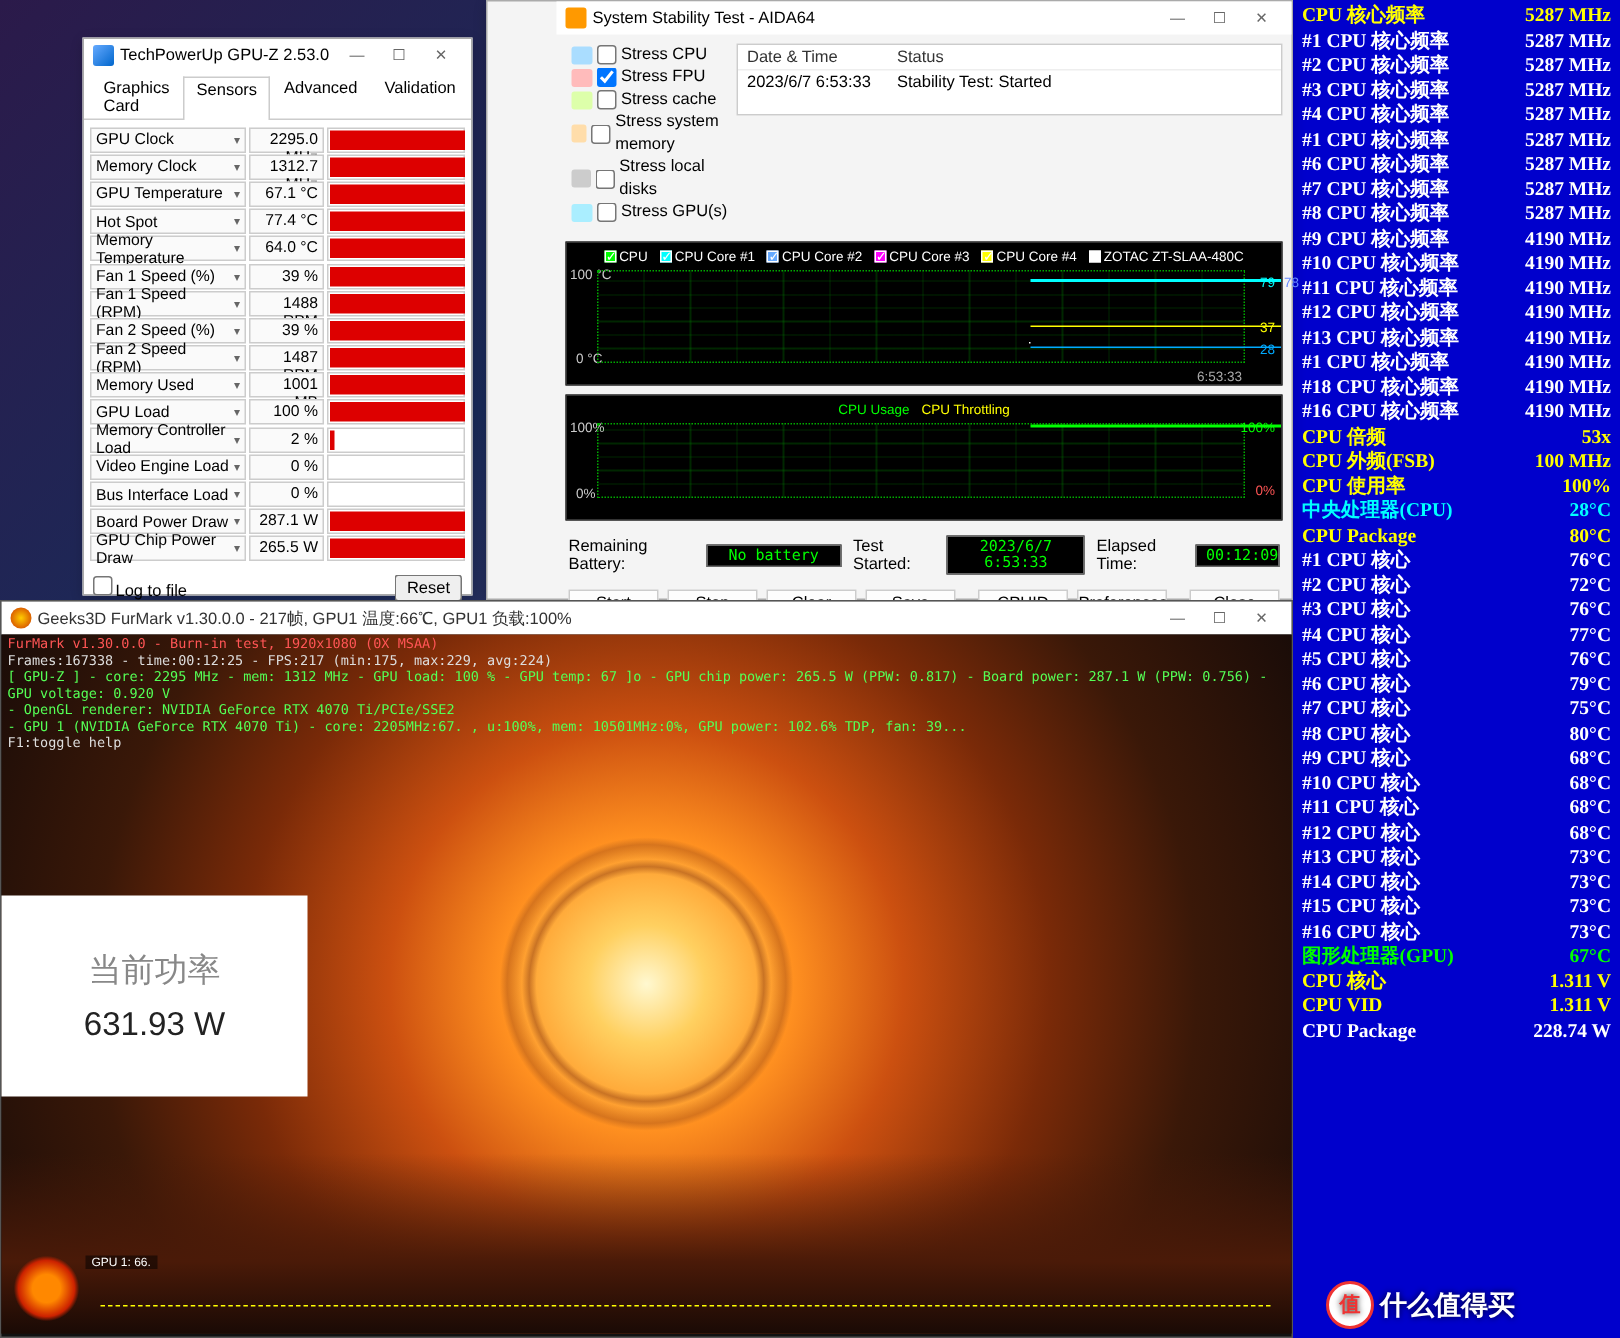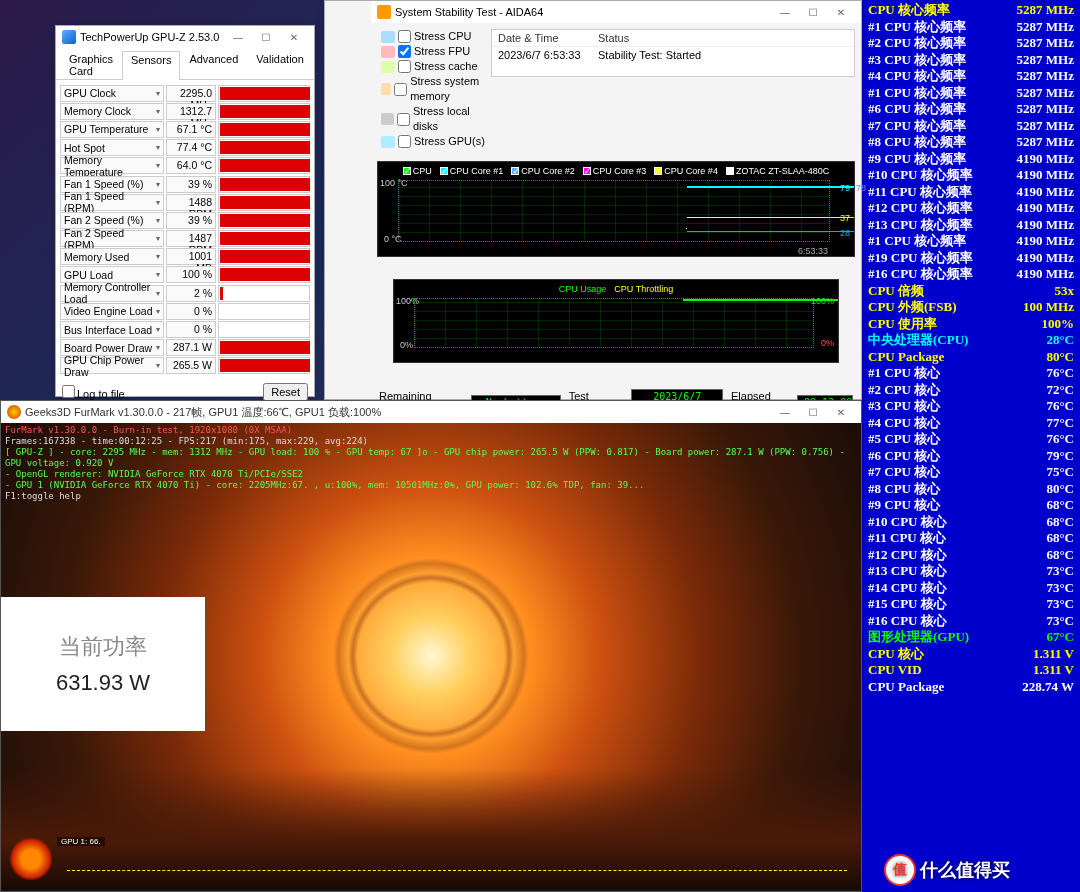--- a/index.html
+++ b/index.html
@@ -55,21 +55,21 @@
   .aida-graph .legend .box{width:8px;height:8px;border:1px solid #fff;background:#0f0;}
   .aida-graph .axis{position:absolute;left:20px;top:18px;bottom:14px;right:24px;border:1px dotted #0a0;background:repeating-linear-gradient(0deg,transparent,transparent 8px,rgba(0,128,0,.3) 8px,rgba(0,128,0,.3) 9px),repeating-linear-gradient(90deg,transparent,transparent 30px,rgba(0,128,0,.3) 30px,rgba(0,128,0,.3) 31px);}
   .aida-graph .lbl-t{position:absolute;left:2px;top:16px;color:#ccc;font-size:9px;}
   .aida-graph .lbl-b{position:absolute;left:6px;bottom:12px;color:#ccc;font-size:9px;}
   .aida-graph .rlbl{position:absolute;right:4px;font-size:9px;}
   .aida-graph .time-lbl{position:absolute;bottom:0;right:26px;color:#aaa;font-size:9px;}
   .line-hi{position:absolute;left:65%;right:0;top:26%;height:2px;background:#0ff;}
   .line-mid{position:absolute;left:65%;right:0;top:58%;height:1px;background:#ff0;}
   .line-lo{position:absolute;left:65%;right:0;top:73%;height:1px;background:#0af;}
   .line-step{position:absolute;left:63%;top:70%;width:2%;height:1px;border-right:1px solid #fff;}
-  .aida-graph2{margin:22px;background:#000;border:1px solid #333;position:relative;height:84px;}
+  .aida-graph2{margin:6px;background:#000;border:1px solid #333;position:relative;height:84px;}
   .aida-graph2 .legend{top:4px;}
   .aida-bar-row{display:flex;align-items:center;padding:4px 8px;font-size:11px;gap:8px;}
   .aida-bar-row .lbl{width:104px;}
   .aida-bar-row .box{border:1px solid #666;background:#000;color:#0f0;padding:1px 6px;font-family:monospace;font-size:10px;min-width:90px;text-align:center;}
   .aida-btns{display:flex;padding:6px 8px;gap:6px;justify-content:space-between;}
   .aida-btns button{font-size:11px;padding:2px 0;width:60px;background:#fdfdfd;border:1px solid #ccc;}
   .aida-btns .spacer{flex:1;}
   
   
   .furmark{position:absolute;left:0;top:400px;width:862px;height:492px;background:#111;border:1px solid #555;}
@@ -152,21 +152,21 @@
     </div>
     <div class="row c-white">
       <span>#13 CPU 核心频率</span>
       <span class="val">4190 MHz</span>
     </div>
     <div class="row c-white">
       <span>#1 CPU 核心频率</span>
       <span class="val">4190 MHz</span>
     </div>
     <div class="row c-white">
-      <span>#19 CPU 核心频率</span>
+      <span>#18 CPU 核心频率</span>
       <span class="val">4190 MHz</span>
     </div>
     <div class="row c-white">
       <span>#16 CPU 核心频率</span>
       <span class="val">4190 MHz</span>
     </div>
     <div class="row c-yellow">
       <span>CPU 倍频</span>
       <span class="val">53x</span>
     </div>

